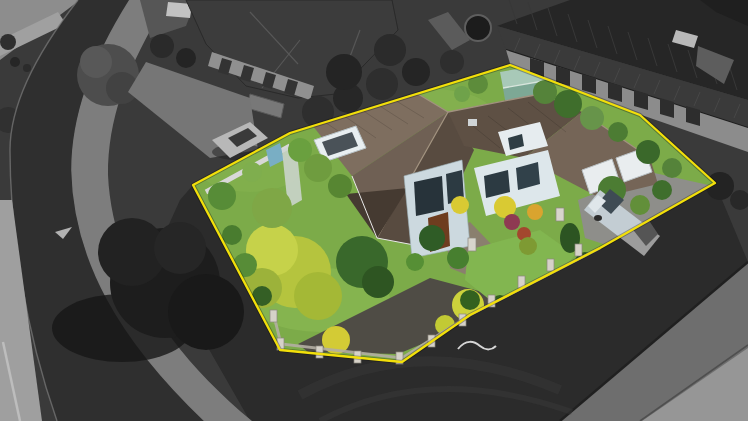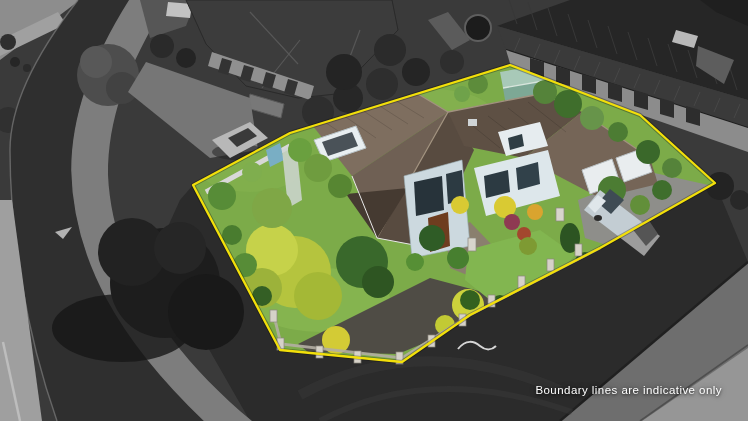--- a/index.html
+++ b/index.html
@@ -255,14 +255,13 @@
       <rect x="518" y="276" width="7" height="12"></rect>
       <rect x="547" y="259" width="7" height="12"></rect>
       <rect x="575" y="244" width="7" height="12"></rect>
     </g>
   </g>
 
   <polygon points="193,185 290,133 510,65 640,115 715,183 600,248 470,315 402,362 280,350" fill="none" stroke="#000000" stroke-opacity=".3" stroke-width="4.2" stroke-linejoin="round"></polygon>
   <polygon points="193,185 290,133 510,65 640,115 715,183 600,248 470,315 402,362 280,350" fill="none" stroke-width="2.3" stroke-linejoin="round" stroke="#f2df0a"></polygon>
 </svg>
 
-<div class="caption">Boundary lines are indicative only</div>
 </div>
 
 </body></html>

